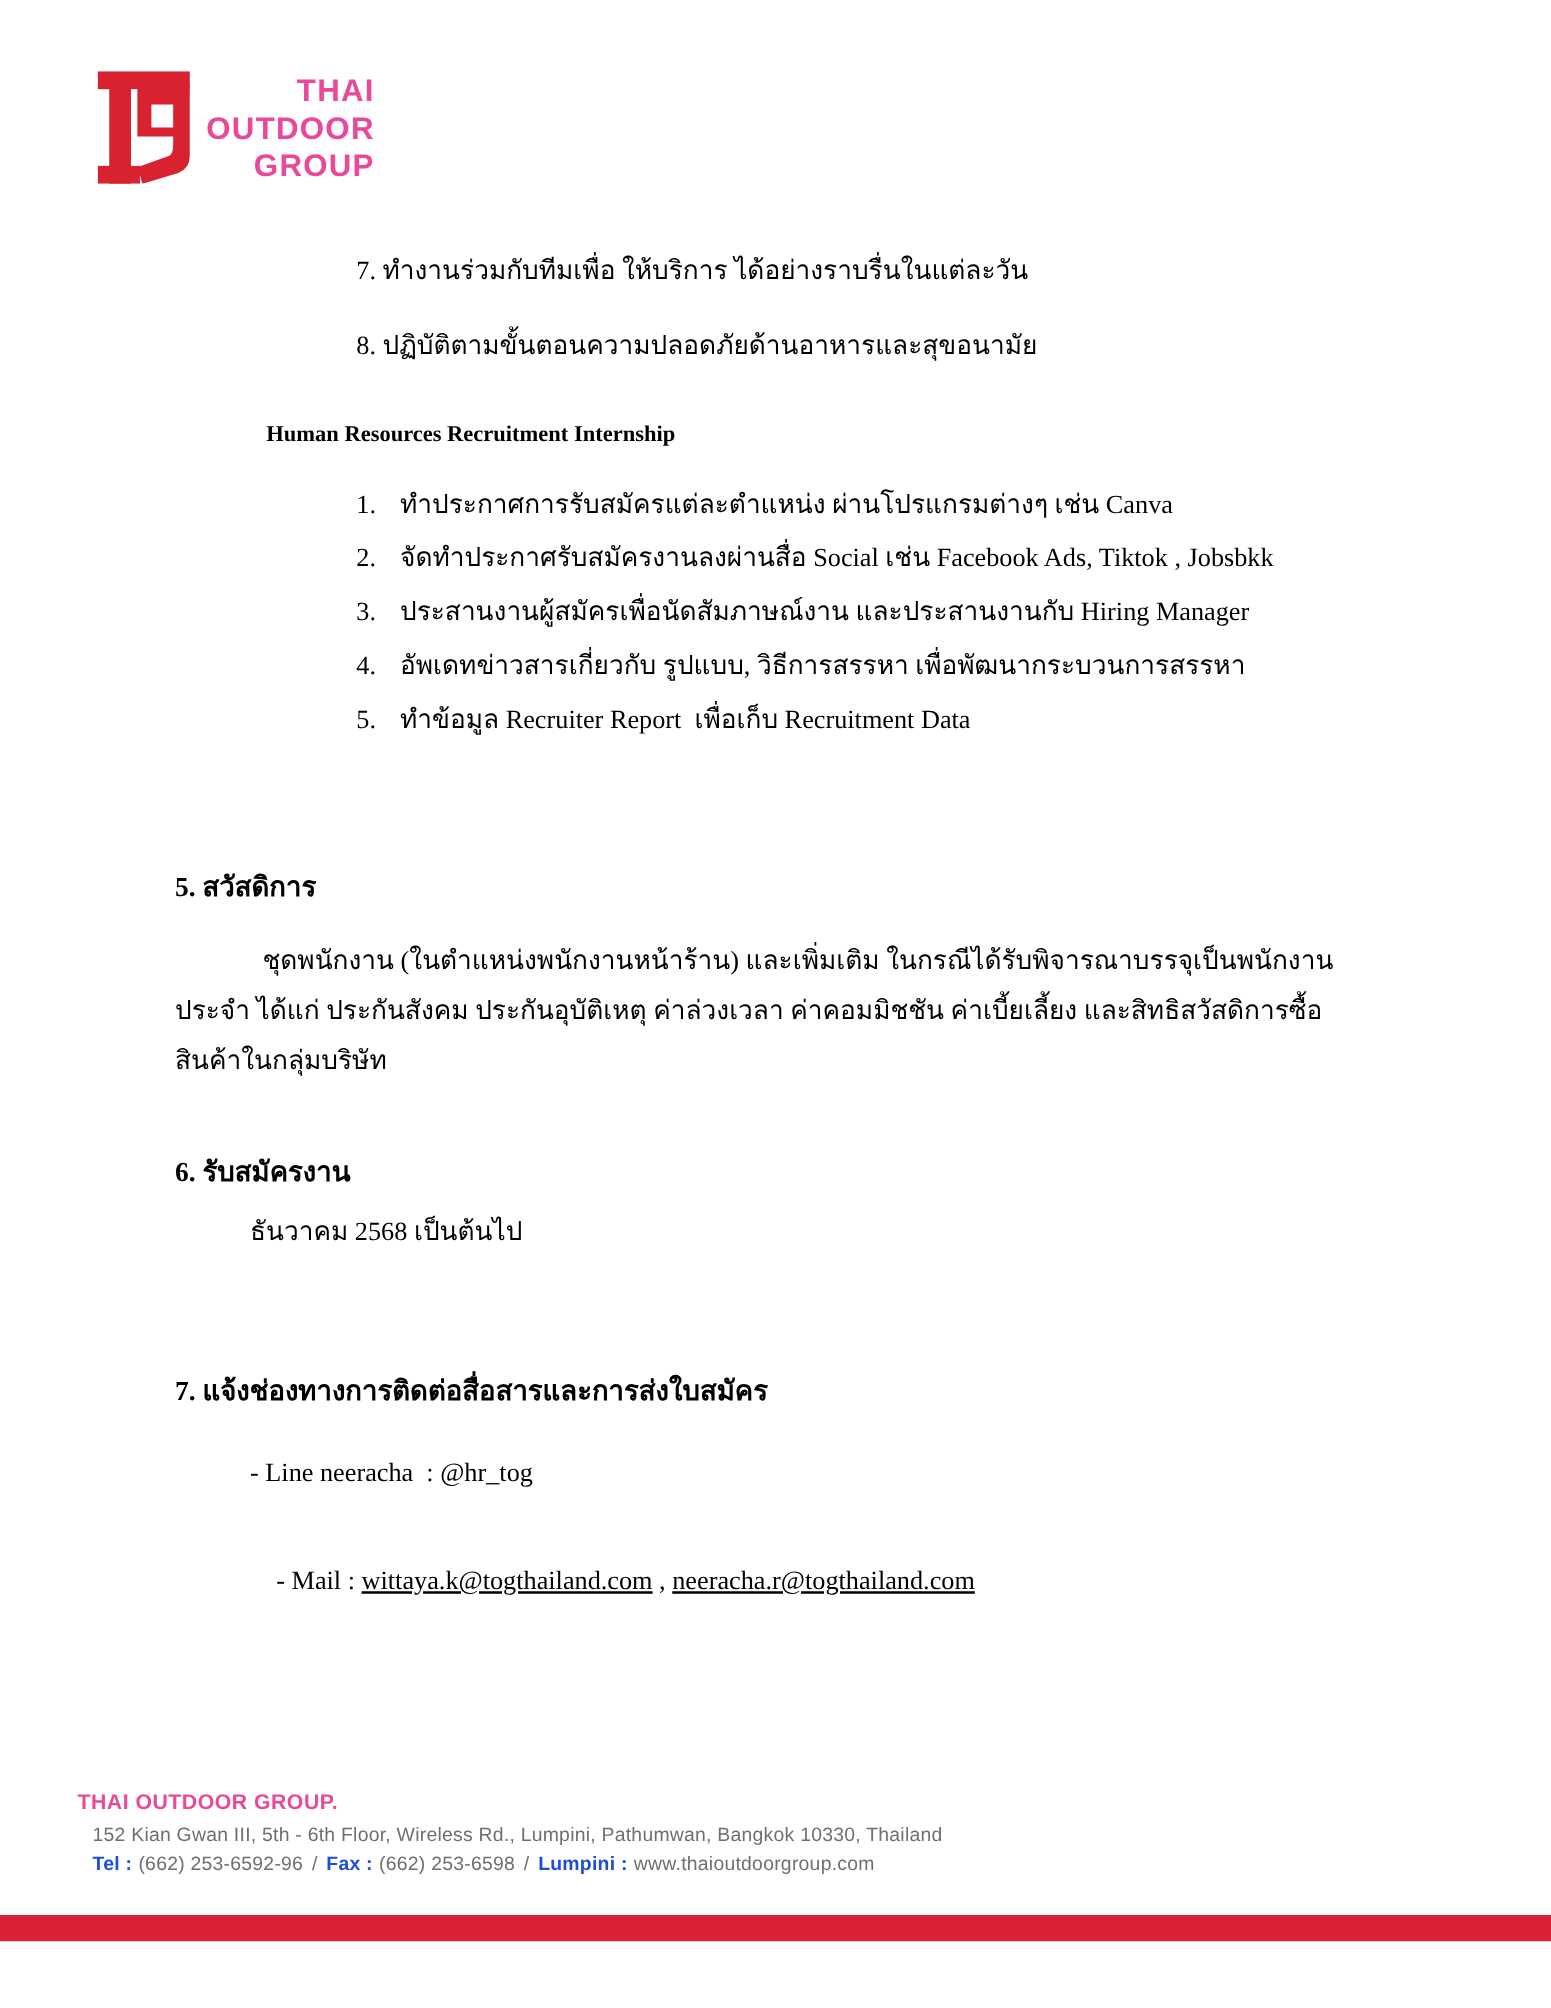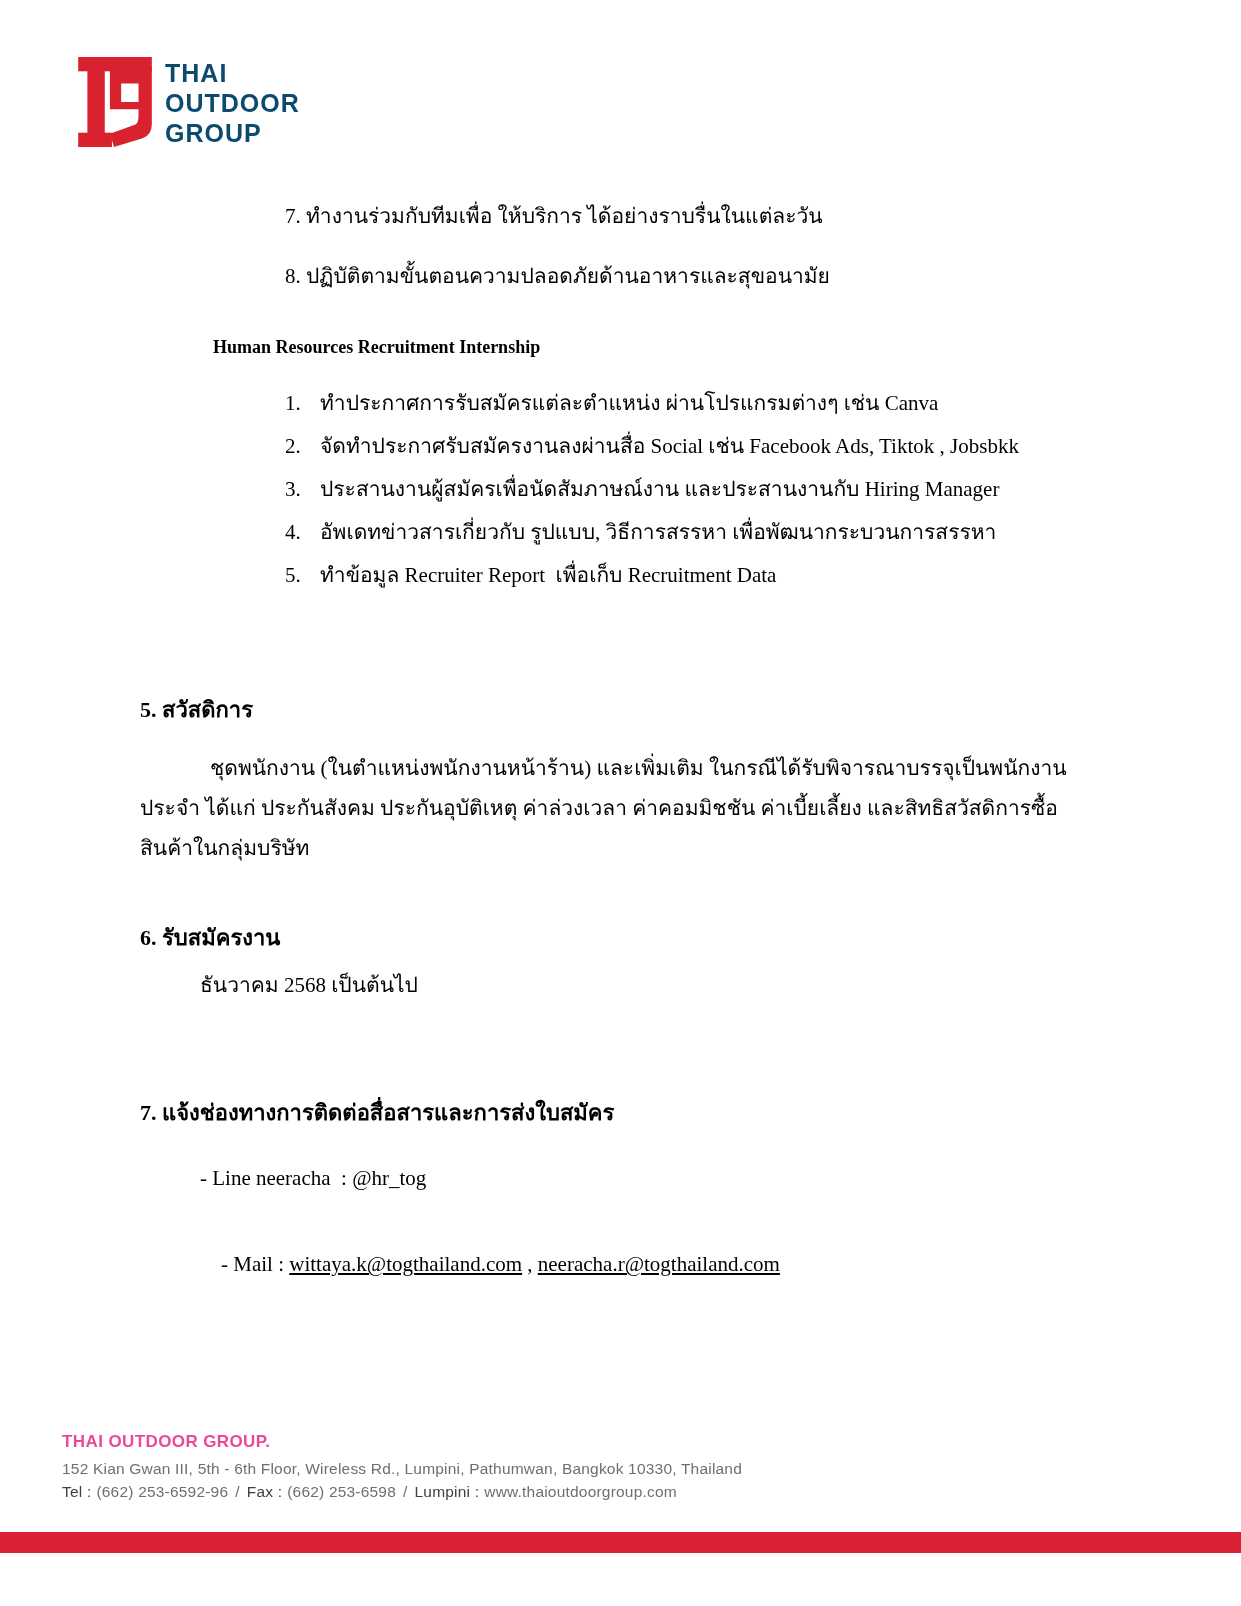--- a/index.html
+++ b/index.html
@@ -10,21 +10,21 @@
     font-family: "Liberation Serif", "DejaVu Serif", serif;
     color: #000000;
   }
   .abs { position: absolute; }
 
   
   .logo { left: 78px; top: 57px; display: flex; gap: 13px; }
   .logo-text {
     font-family: "Liberation Sans", "DejaVu Sans", sans-serif;
     font-weight: bold; font-size: 25px; line-height: 30px;
-    color: #0c4a6e; letter-spacing: 1px; margin-top: 1px;
+    color: #ec4899; letter-spacing: 1px; margin-top: 1px; text-align: right;
   }
 
   
   .thai { font-size: 21px; line-height: 26px; }
   .duty-item { left: 285px; }
   .hr-heading {
     left: 213px; top: 337px;
     font-weight: bold; font-size: 18px;
   }
   .intern-list { left: 285px; top: 390px; display: flex; flex-direction: column; }
@@ -43,22 +43,22 @@
   
   .footer {
     left: 62px; top: 1432px;
     font-family: "Liberation Sans", "DejaVu Sans", sans-serif;
     color: #6E6F72;
   }
   .footer-company {
     font-weight: bold; font-size: 17px; color: #ec4899;
     letter-spacing: 0.4px; margin-bottom: 5px;
   }
-  .footer-line { font-size: 15.5px; line-height: 23px; letter-spacing: 0.2px; }
-  .footer-label { font-weight: normal; color: #404040; }
+  .footer-line { font-size: 15.5px; line-height: 23px; letter-spacing: 0.2px; margin-left: 12px; }
+  .footer-label { font-weight: bold; color: #1d4ed8; }
   .footer-sep { margin: 0 7px; }
   .footer-label { margin-right: 5px; }
 
   .red-bar { left: 0; top: 1532px; width: 1241px; height: 21px; background: #DA2135; }
 </style>
 </head>
 <body>
 
 <div>
 

